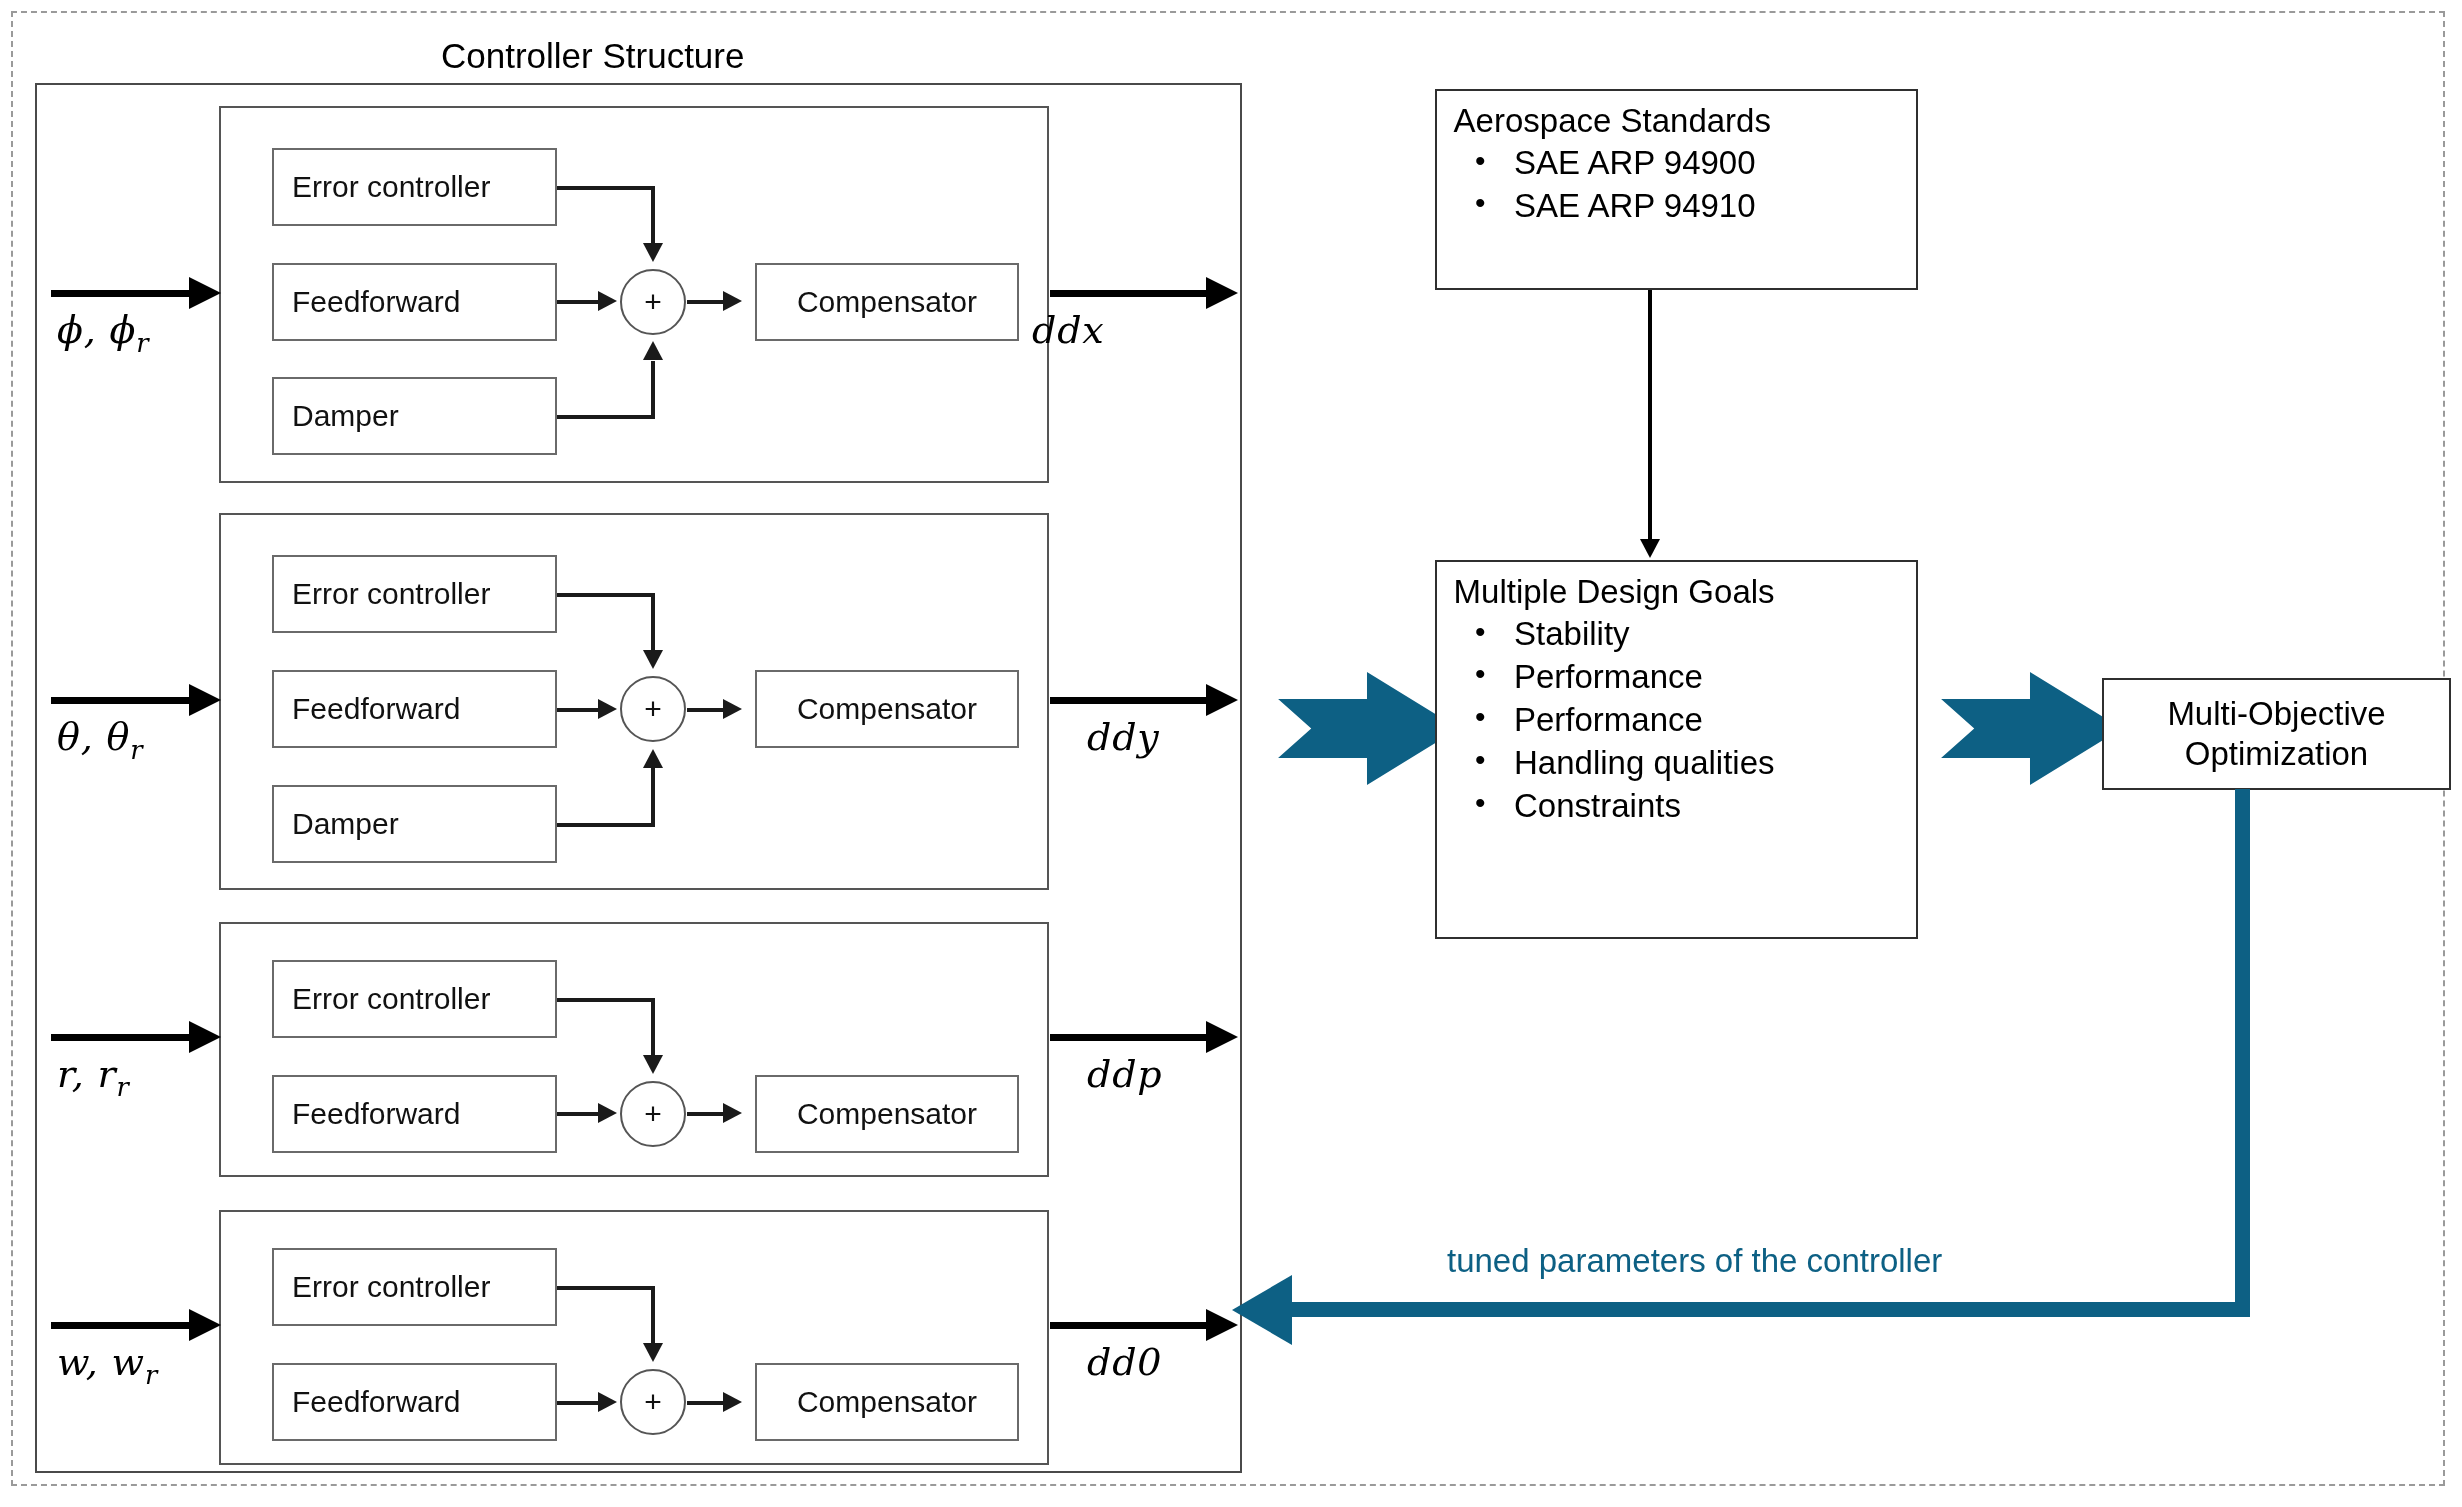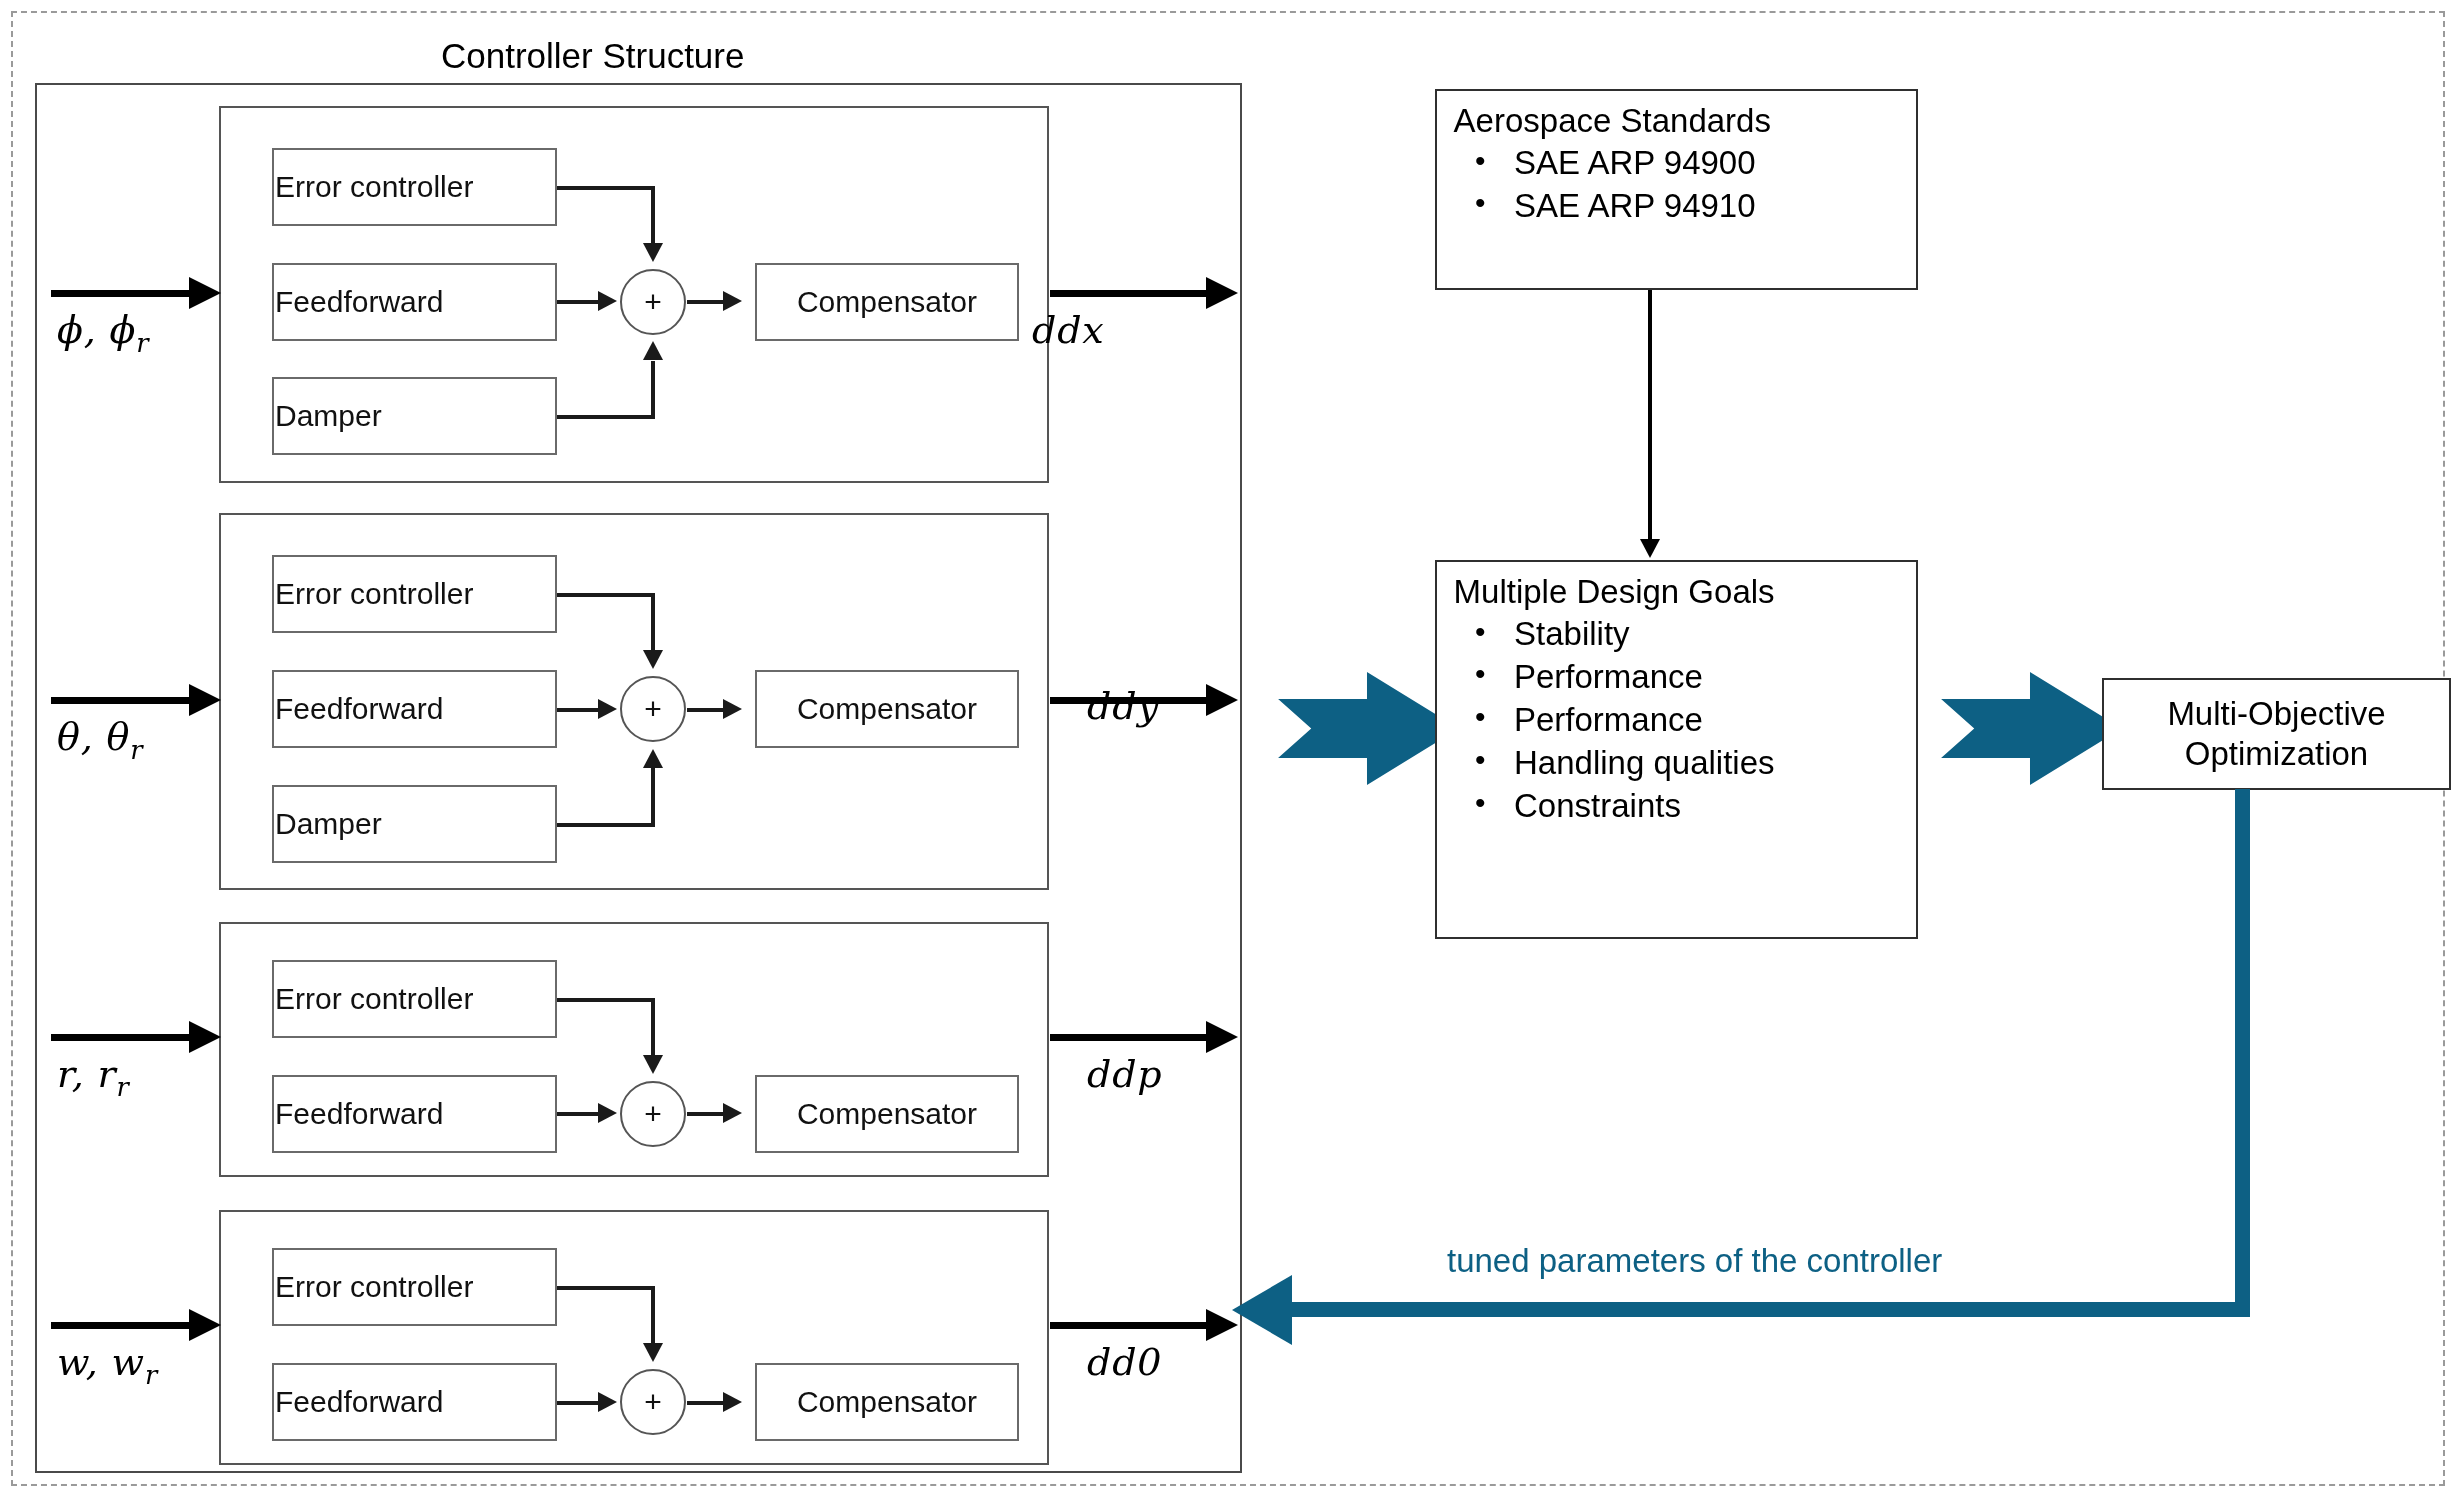--- a/index.html
+++ b/index.html
@@ -22,21 +22,21 @@
     position:absolute;left:35px;top:83px;width:1207px;height:1390px;
     border:2.3px solid #4a4a4a;box-sizing:border-box;background:#fff;
   }
 
   
   .chan{position:absolute;box-sizing:border-box;border:2.3px solid #555;background:#fff;}
 
   
   .sub{
     position:absolute;box-sizing:border-box;border:2.3px solid #6a6a6a;background:#fff;
-    font-size:30px;line-height:1;display:flex;align-items:center;padding-left:1px;
+    font-size:30px;line-height:1;display:flex;align-items:center;padding-left:18px;
     font-family:"Liberation Sans",sans-serif;color:#111;
   }
 
   
   .sum{
     position:absolute;box-sizing:border-box;border:2.3px solid #555;border-radius:50%;
     background:#fff;display:flex;align-items:center;justify-content:center;
     font-size:30px;color:#111;
   }
 
@@ -175,21 +175,21 @@
   <div class="ahead-r" style="left:723px;top:699px;"></div>
 
   <div class="hline-thick" style="left:51px;top:697px;width:140px;"></div>
   <div class="ahead-r-big" style="left:189px;top:684px;"></div>
   <div class="mathlbl" style="left:57px;top:715px;">
     <span>θ, θ</span><sub>r</sub>
   </div>
 
   <div class="hline-thick" style="left:1050px;top:697px;width:160px;"></div>
   <div class="ahead-r-big" style="left:1206px;top:684px;"></div>
-  <div class="mathlbl" style="left:1087px;top:684px;">ddy</div>
+  <div class="mathlbl" style="left:1087px;top:715px;">ddy</div>
 
   <div class="chan" style="left:219px;top:922px;width:830px;height:255px;"></div>
 
   <div class="sub" style="left:272px;top:960px;width:285px;height:78px;">Error controller</div>
   <div class="sub" style="left:272px;top:1075px;width:285px;height:78px;">Feedforward</div>
 
   <div class="sum" style="left:620px;top:1081px;width:66px;height:66px;">+</div>
 
   <div class="sub" style="left:755px;top:1075px;width:264px;height:78px;justify-content:center;padding-left:0;">Compensator</div>
 

